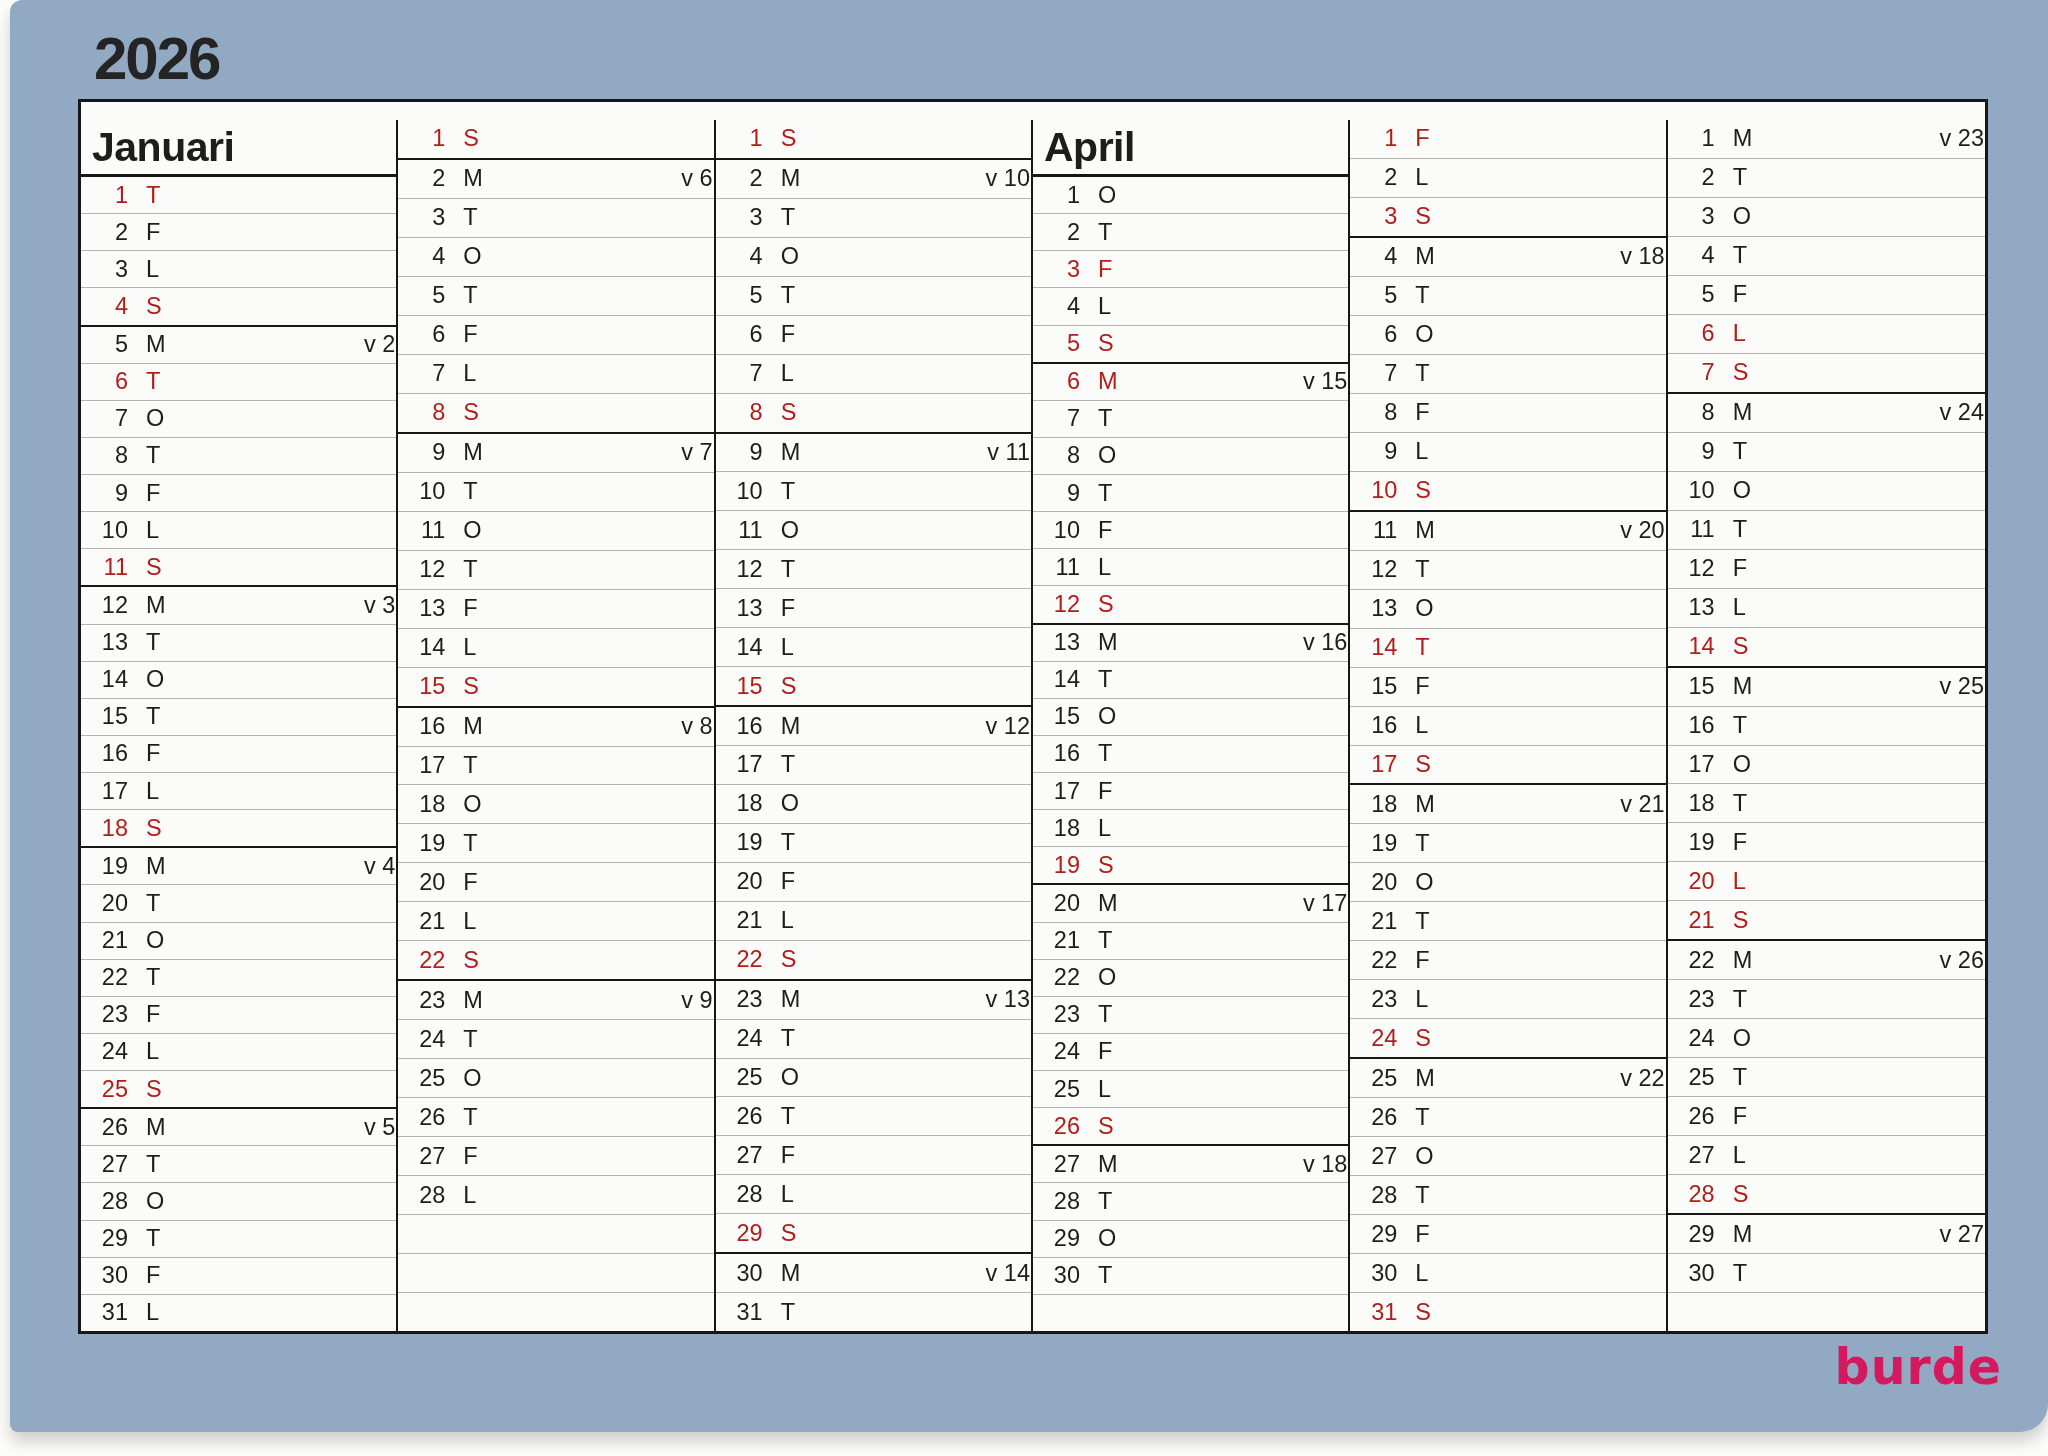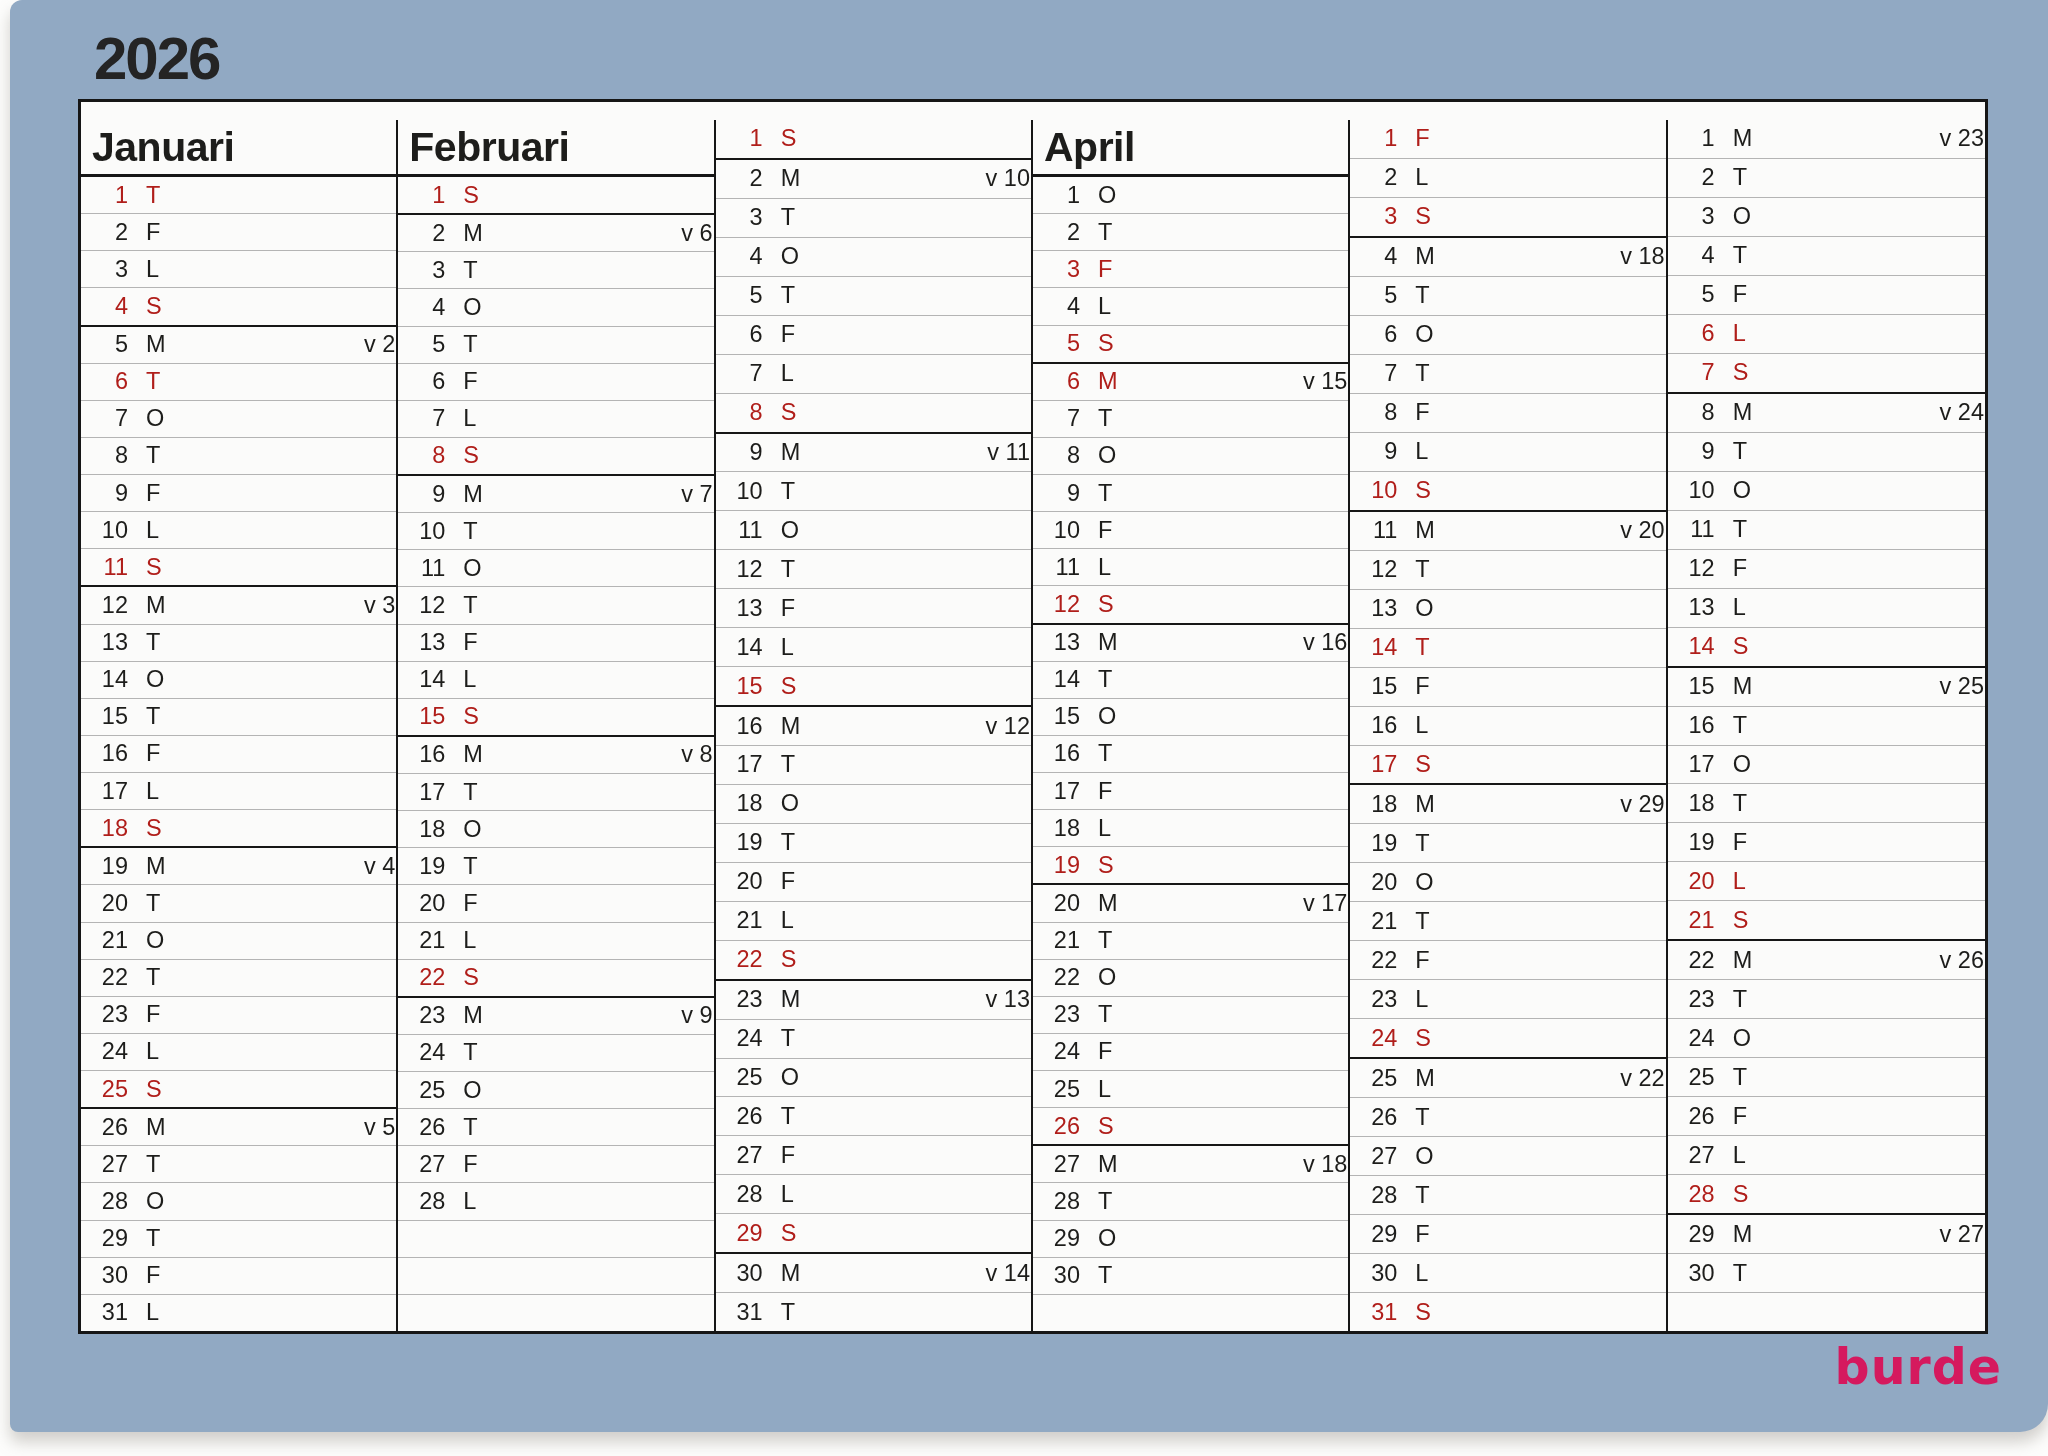--- a/index.html
+++ b/index.html
@@ -184,21 +184,20 @@
               <span class="num">30</span>
               <span class="wd">F</span>
             </div>
             <div class="row">
               <span class="num">31</span>
               <span class="wd">L</span>
             </div>
           </div>
         </div>
         <div class="month">
-          <div class="month-header">Februari</div>
           <div class="rows">
             <div class="row red">
               <span class="num">1</span>
               <span class="wd">S</span>
             </div>
             <div class="row week-start">
               <span class="num">2</span>
               <span class="wd">M</span>
               <span class="week">v 6</span>
             </div>
@@ -645,21 +644,21 @@
               <span class="num">16</span>
               <span class="wd">L</span>
             </div>
             <div class="row red">
               <span class="num">17</span>
               <span class="wd">S</span>
             </div>
             <div class="row week-start">
               <span class="num">18</span>
               <span class="wd">M</span>
-              <span class="week">v 29</span>
+              <span class="week">v 21</span>
             </div>
             <div class="row">
               <span class="num">19</span>
               <span class="wd">T</span>
             </div>
             <div class="row">
               <span class="num">20</span>
               <span class="wd">O</span>
             </div>
             <div class="row">

